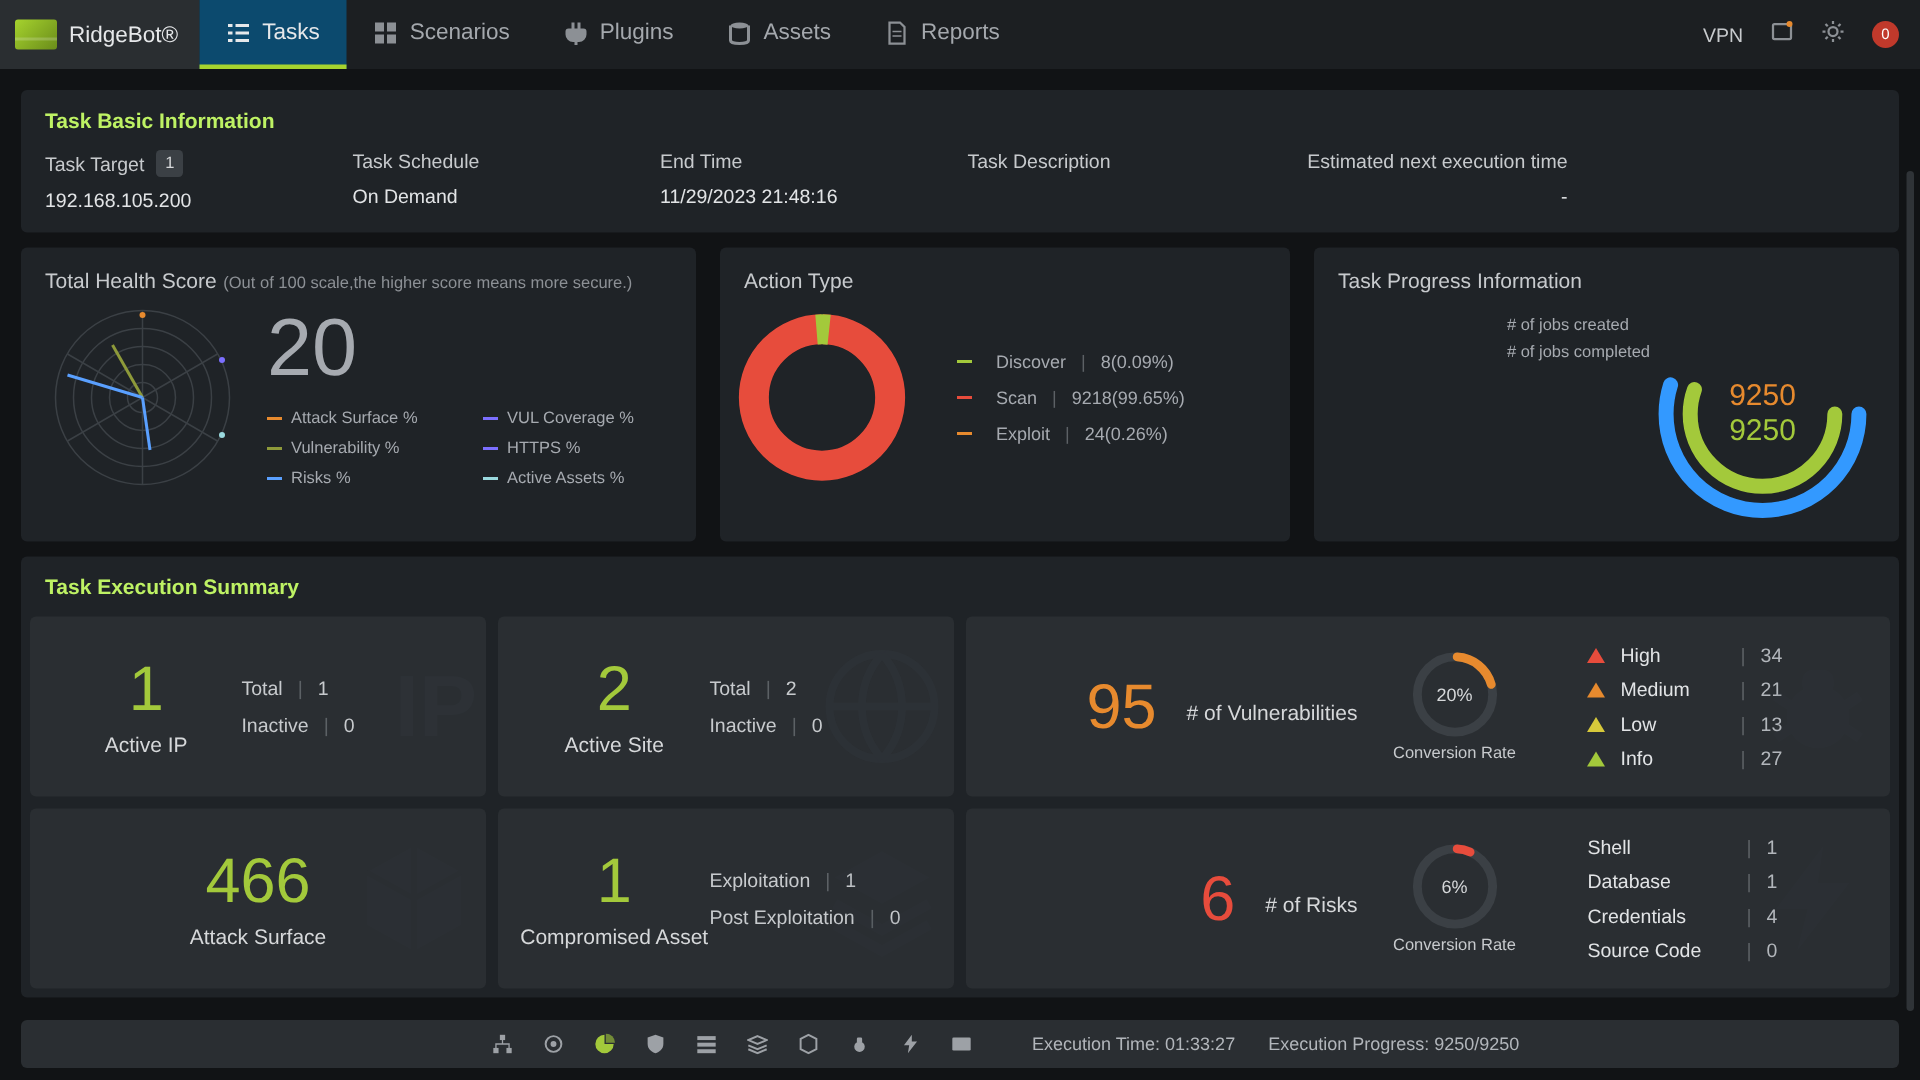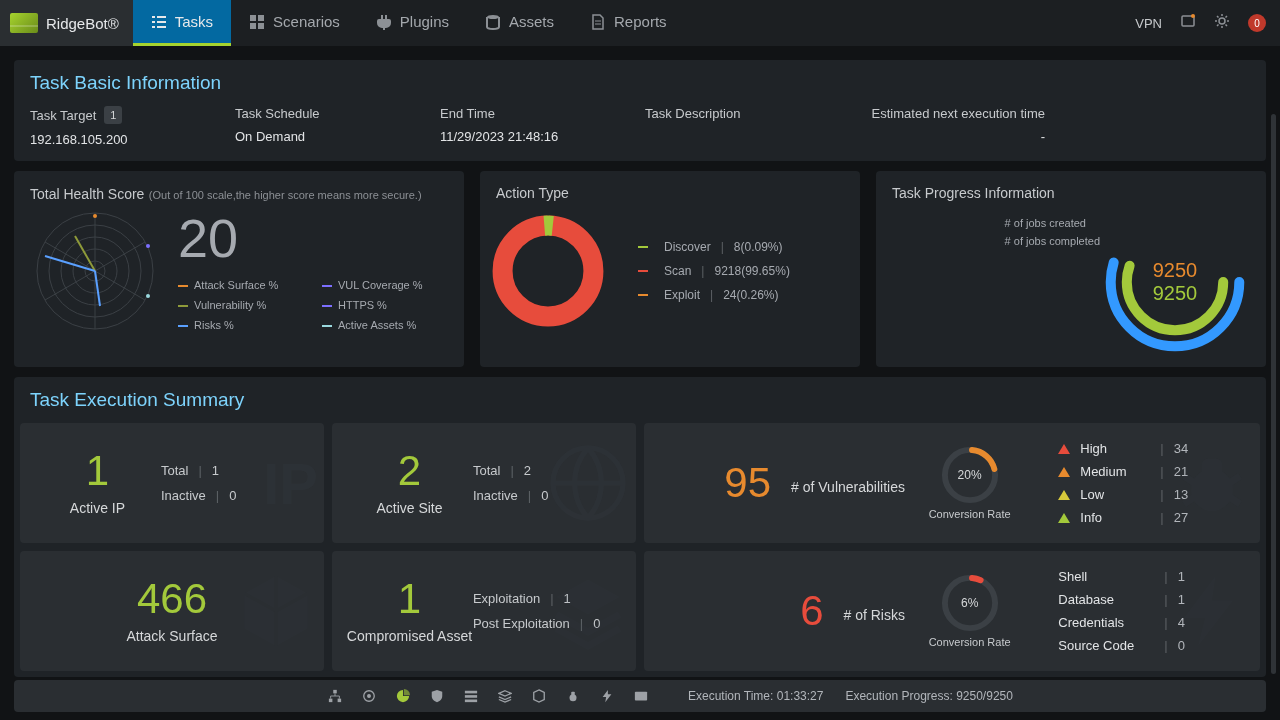--- a/index.html
+++ b/index.html
@@ -5,31 +5,31 @@
   * { margin: 0; padding: 0; box-sizing: border-box; }
   html, body { width: 1280px; height: 720px; overflow: hidden; background: #000; font-family: "Segoe UI", Arial, sans-serif; color: #b2b6bb; }
   
   .topbar { display: flex; align-items: center; height: 46px; background: #1c1f22; }
   .brand  { display:flex; align-items:center; gap:8px; padding:0 14px 0 10px; height:100%; background:#2a2e31; }
   .brand-logo { width:28px; height:20px; background:linear-gradient(135deg,#a6d32e,#6a8c1a); border-radius:2px; position:relative; overflow:hidden;}
   .brand-logo::after{content:"";position:absolute;left:0;right:0;top:60%;height:2px;background:#fff3;}
   .brand-name { color:#e6e8ea; font-size:15px; font-weight:500;}
   .navtabs { display:flex; height:100%; }
   .navtab  { display:flex; align-items:center; gap:8px; padding:0 18px; color:#a4a8ad; font-size:15px; cursor:pointer; border-bottom:3px solid transparent;}
-  .navtab.active { background:#0369a1; color:#e6e8ea; border-bottom-color:#a6d32e;}
+  .navtab.active { background:#0c4a6e; color:#e6e8ea; border-bottom-color:#a6d32e;}
   .nav-icon { width:16px; height:16px; display:inline-flex; align-items:center; justify-content:center; fill:currentColor; color:#8c9095;}
   .navtab.active .nav-icon{color:#e6e8ea;}
   .nav-spacer{flex:1;}
   .nav-right{display:flex;align-items:center;gap:18px;padding-right:14px;}
   .vpn{color:#c7cacd;font-size:13px;}
   .icon-btn{color:#8c9095;cursor:pointer;}
   .avatar{width:18px;height:18px;border-radius:50%;background:#c0392b;color:#fff;font-size:10px;display:flex;align-items:center;justify-content:center;}
   
   .page { height:674px; background:#111315; padding:14px 14px 46px 14px; position:relative; }
-  .section-title{color:#7dd3fc;font-size:19px;margin-bottom:12px;}
+  .section-title{color:#bef264;font-size:14px;margin-bottom:12px;font-weight:bold;}
   .card-dark{background:#1f2327;border-radius:4px;}
   
   .basic{padding:12px 16px 14px;margin-bottom:10px;}
   .basic-grid{display:grid;grid-template-columns:1fr 1fr 1fr 1fr 1fr 1fr;gap:10px;}
   .bi-label{color:#c7cacd;font-size:13px;display:flex;align-items:center;gap:8px;}
   .bi-value{color:#e2e4e6;font-size:13px;margin-top:8px;}
   .chip{display:inline-flex;align-items:center;justify-content:center;min-width:18px;height:18px;background:#3b4045;border-radius:3px;font-size:11px;color:#d6d8da;}
   
   .row3{display:grid;grid-template-columns:450px 380px 1fr;gap:16px;margin-bottom:10px;}
   .panel{padding:14px 16px 10px;}

